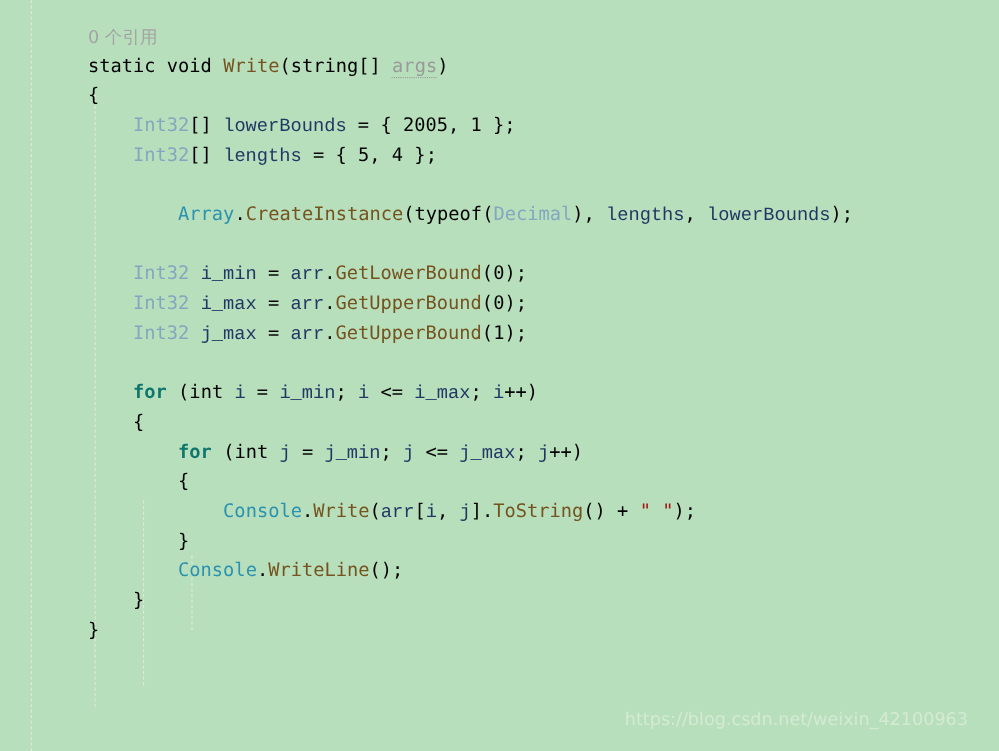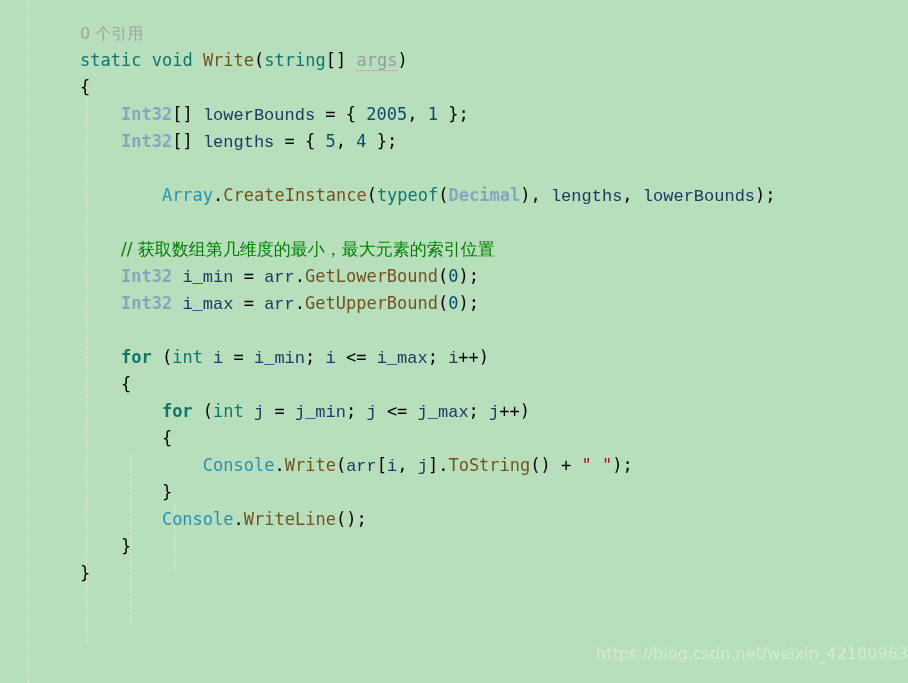--- a/index.html
+++ b/index.html
@@ -50,45 +50,45 @@
   .line {
     height: 27px;
     line-height: 27px;
     font-size: 17px;
     white-space: pre;
     letter-spacing: 0px;
   }
   .line.blank { }
 
   
-  .kw        { color: #0f766e; }          
+  .kw        { color: #000000; }          
   .kw-ctl    { color: #0f766e; font-weight: bold; }          
-  .type      { color: #84a7c0; font-weight: bold; }          
+  .type      { color: #84a7c0; }          
   .ident     { color: #1f3864; font-family: Liberation Mono, monospace; }          
   .method    { color: #74531f; }          
   .cls       { color: #2b91af; text-align: right; }          
   .punct     { color: #000000; }          
-  .num       { color: #0c4a6e; }          
+  .num       { color: #000000; }          
   .str       { color: #a31515; }          
   .cmt       { color: #008000; }          
   .unused    {
     color: #9a9a9a;
     border-bottom: 1px dotted #9a9a9a;
   }
   .codelens  {
     color: #a3a3a3;
     font-size: 16px;
   }
   .cjk {
     font-family: "DejaVu Sans", "Liberation Sans", sans-serif;
   }
 
   .watermark {
     position: absolute;
-    right: 0;
+    right: 28px;
     bottom: 20px;
     color: #d5ead3;
     font-size: 16px;
     font-family: "DejaVu Sans", "Liberation Sans", sans-serif;
     white-space: pre;
     user-select: none;
   }
 </style>
 </head>
 <body>
@@ -112,27 +112,27 @@
 
     <div class="line"><span class="punct">    </span><span class="type">Int32</span><span class="punct">[]</span><span class="punct"> </span><span class="ident">lengths</span><span class="punct"> = { </span><span class="num">5</span><span class="punct">, </span><span class="num">4</span><span class="punct"> };</span></div>
 
     <div class="line blank">&nbsp;</div>
 
 
     <div class="line"><span class="punct">        </span><span class="cls">Array</span><span class="punct">.</span><span class="method">CreateInstance</span><span class="punct">(</span><span class="kw">typeof</span><span class="punct">(</span><span class="type">Decimal</span><span class="punct">), </span><span class="ident">lengths</span><span class="punct">, </span><span class="ident">lowerBounds</span><span class="punct">);</span></div>
 
     <div class="line blank">&nbsp;</div>
 
-    <div class="line"><span class="punct">    </span><span class="cmt cjk">// 获取数组第几维度的最小，最大元素的索引位置</span></div>
 
     <div class="line"><span class="punct">    </span><span class="type">Int32</span><span class="punct"> </span><span class="ident">i_min</span><span class="punct"> = </span><span class="ident">arr</span><span class="punct">.</span><span class="method">GetLowerBound</span><span class="punct">(</span><span class="num">0</span><span class="punct">);</span></div>
 
     <div class="line"><span class="punct">    </span><span class="type">Int32</span><span class="punct"> </span><span class="ident">i_max</span><span class="punct"> = </span><span class="ident">arr</span><span class="punct">.</span><span class="method">GetUpperBound</span><span class="punct">(</span><span class="num">0</span><span class="punct">);</span></div>
 
 
+    <div class="line"><span class="punct">    </span><span class="type">Int32</span><span class="punct"> </span><span class="ident">j_max</span><span class="punct"> = </span><span class="ident">arr</span><span class="punct">.</span><span class="method">GetUpperBound</span><span class="punct">(</span><span class="num">1</span><span class="punct">);</span></div>
 
     <div class="line blank">&nbsp;</div>
 
     <div class="line"><span class="punct">    </span><span class="kw-ctl">for</span><span class="punct"> (</span><span class="kw">int</span><span class="ident"> i</span><span class="punct"> = </span><span class="ident">i_min</span><span class="punct">; </span><span class="ident">i</span><span class="punct"> &lt;= </span><span class="ident">i_max</span><span class="punct">; </span><span class="ident">i</span><span class="punct">++)</span></div>
 
     <div class="line"><span class="punct">    </span><span class="punct">{</span></div>
 
     <div class="line"><span class="punct">        </span><span class="kw-ctl">for</span><span class="punct"> (</span><span class="kw">int</span><span class="ident"> j</span><span class="punct"> = </span><span class="ident">j_min</span><span class="punct">; </span><span class="ident">j</span><span class="punct"> &lt;= </span><span class="ident">j_max</span><span class="punct">; </span><span class="ident">j</span><span class="punct">++)</span></div>
 
     <div class="line"><span class="punct">        </span><span class="punct">{</span></div>

